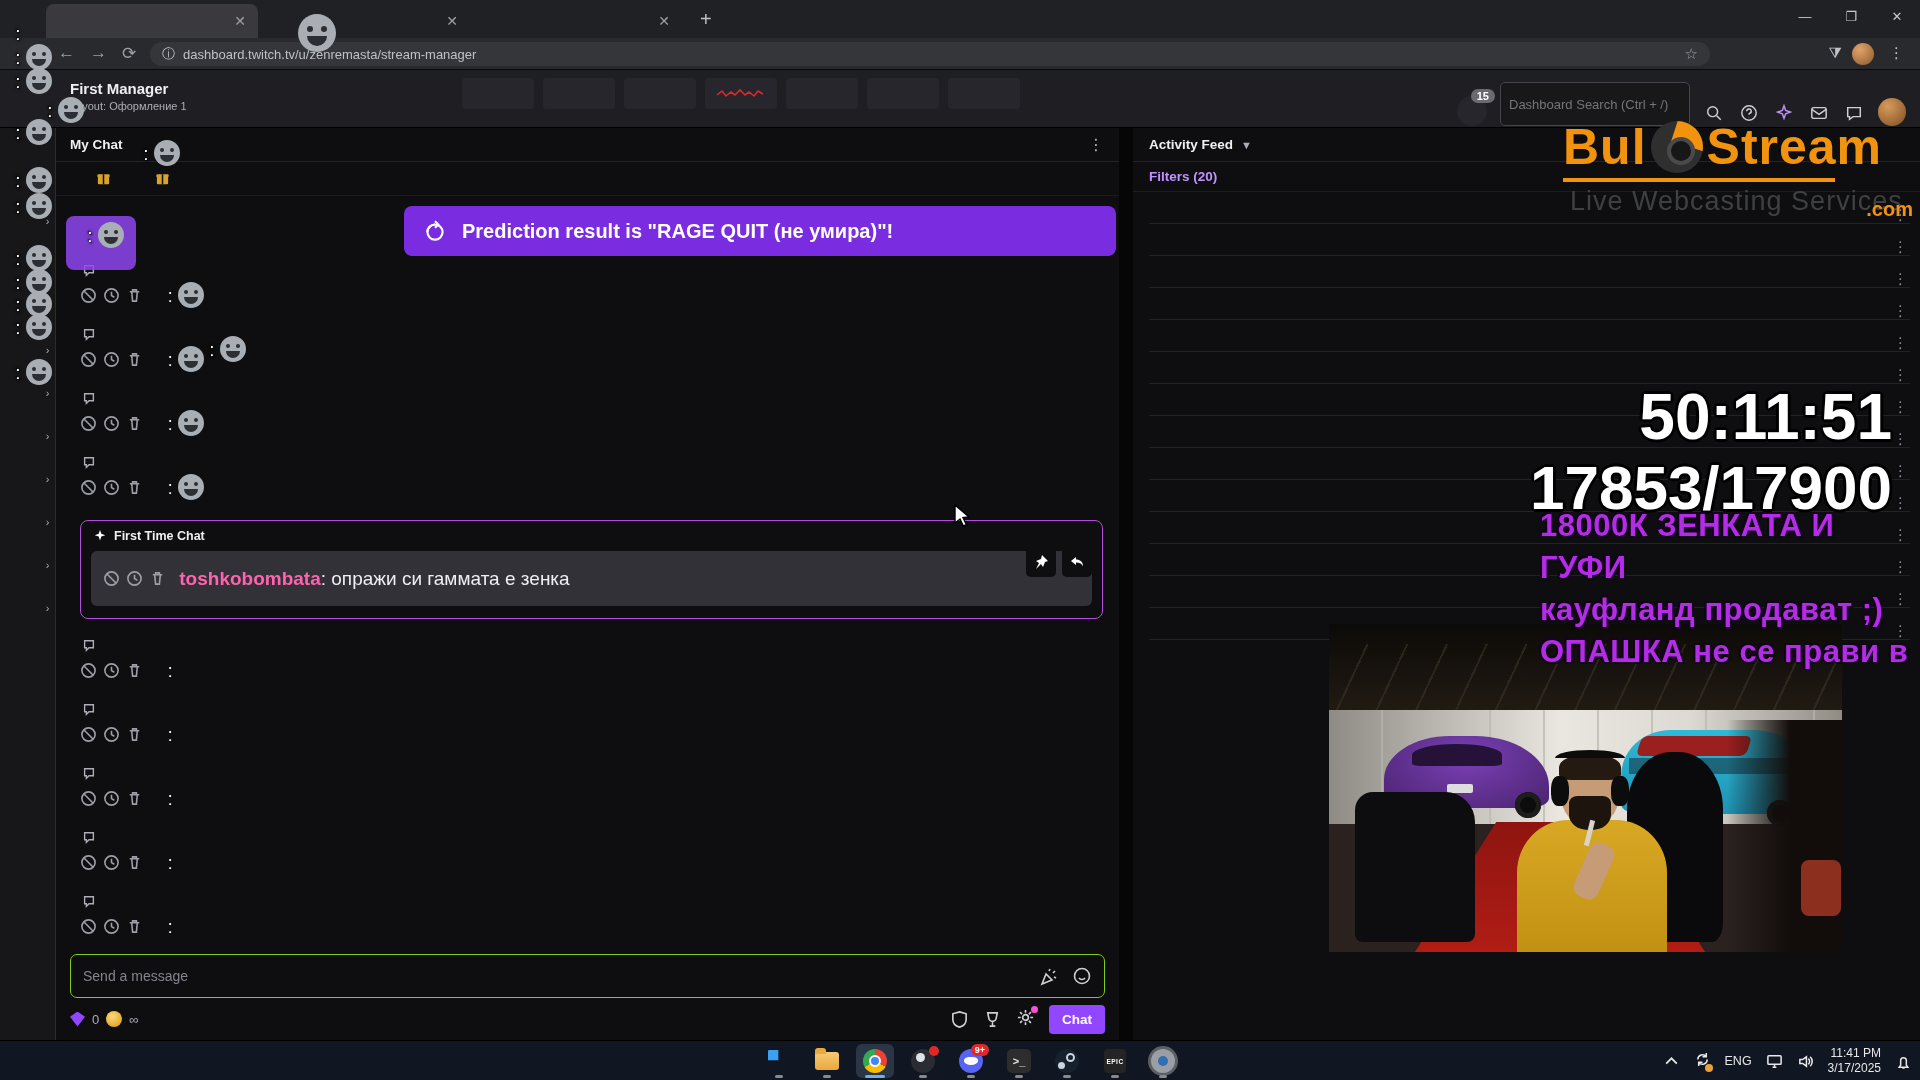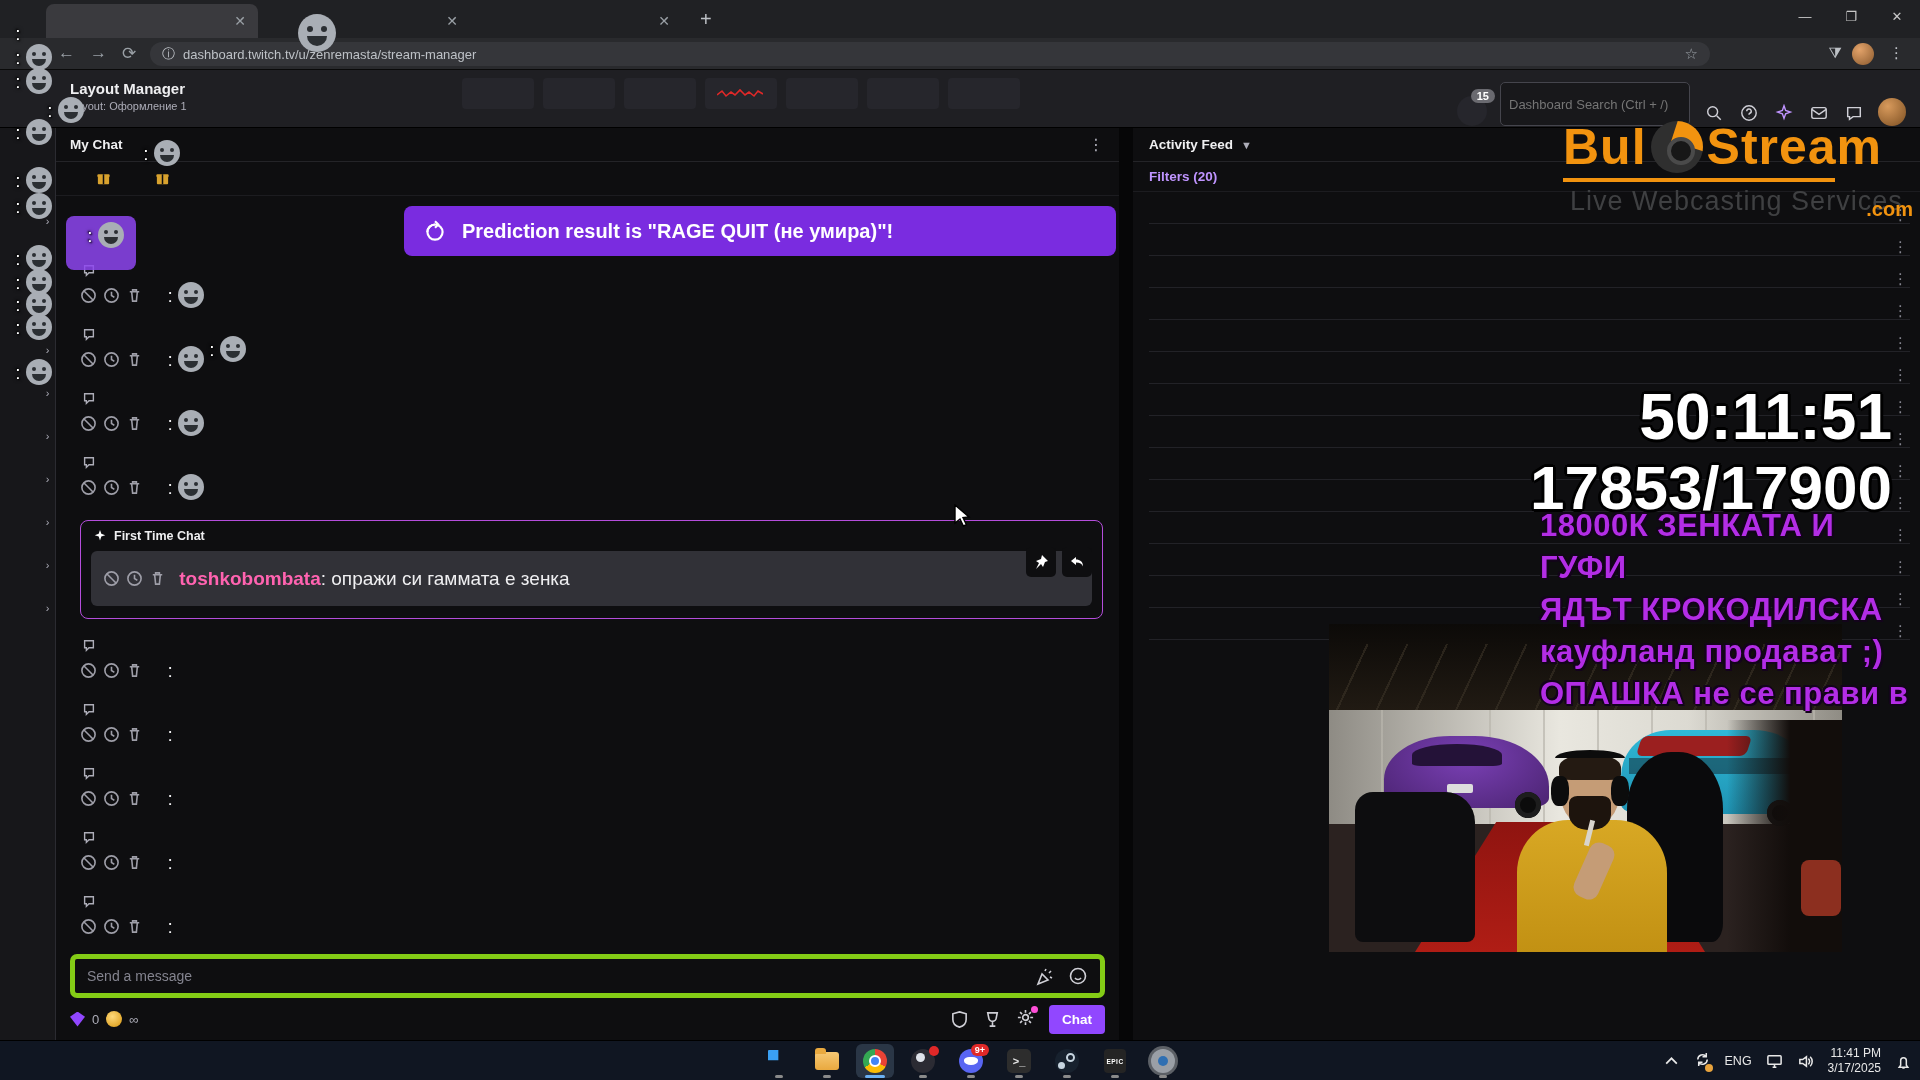--- a/index.html
+++ b/index.html
@@ -69,21 +69,21 @@
   .ftcbox{border:1px solid #b44ddb;border-radius:8px;padding:8px 10px 12px;margin:2px 0 20px;position:relative;}
   .ftclabel{display:flex;align-items:center;gap:7px;font-size:12.5px;font-weight:700;color:#efeff1;margin:0 0 8px 2px;}
   .ftclabel svg{width:14px;height:14px;fill:#fff;}
   .ftcinner{background:#313137;border-radius:6px;padding:14px 12px;}
   .ftcactions{position:absolute;right:10px;top:26px;display:flex;gap:6px;}
   .ftcactions .ab{width:30px;height:30px;background:#0e0e10;border-radius:5px;display:flex;align-items:center;justify-content:center;}
   .ftcactions svg{width:16px;height:16px;fill:#fff;}
   .eface{display:inline-block;width:26px;height:26px;border-radius:50%;background:#a9aeb5;position:relative;vertical-align:-6px;}
   .eface:before{content:"";position:absolute;left:6px;top:8px;width:4px;height:4px;border-radius:50%;background:#2b2f33;box-shadow:10px 0 0 #2b2f33;}
   .eface:after{content:"";position:absolute;left:6px;top:15px;width:14px;height:7px;border-radius:0 0 12px 12px;background:#2b2f33;}
-  .chatinput{position:absolute;left:14px;right:14px;bottom:42px;height:44px;background:#0e0e10;border:5px solid #84cc16;border-radius:7px;display:flex;align-items:center;padding:0 12px;}
+  .chatinput{position:absolute;left:14px;right:14px;bottom:42px;height:44px;background:#0e0e10;border:1px solid #84cc16;border-radius:7px;display:flex;align-items:center;padding:0 12px;}
   .chatinput .ph{color:#84848f;font-size:14px;flex:1;}
   .chatinput svg{width:20px;height:20px;stroke:#cfcfd6;fill:none;stroke-width:1.6;margin-left:12px;}
   .chatactions{position:absolute;left:14px;right:14px;bottom:6px;height:30px;display:flex;align-items:center;}
   .chatactions .left{display:flex;align-items:center;gap:7px;color:#adadb8;font-size:13px;}
   .bitsgem{width:15px;height:15px;background:#9147ff;clip-path:polygon(50% 0,100% 35%,50% 100%,0 35%);}
   .coin{width:16px;height:16px;border-radius:50%;background:radial-gradient(circle at 40% 35%,#ffd97a,#d8960f);}
   .chatactions .right{margin-left:auto;display:flex;align-items:center;gap:14px;}
   .chatactions .right svg{width:19px;height:19px;stroke:#cfcfd6;fill:none;stroke-width:1.7;}
   .gearwrap{position:relative;}
   .gearwrap .pinkdot{position:absolute;right:-3px;top:-2px;width:7px;height:7px;border-radius:50%;background:#ff4fd8;}
@@ -236,21 +236,21 @@
       <span>dashboard.twitch.tv/u/zenremasta/stream-manager</span>
       <span class="star">☆</span>
     </div>
     <span class="tb-ic" style="right:78px">⧩</span>
     <div class="avatar-sm"></div>
     <span class="tb-ic" style="right:16px">⋮</span>
   </div>
 
   <div class="dashhead">
     <div class="dh-title">
-      <div class="t">Layout Manager</div>
+      <div class="t">First Manager</div>
       <div class="s">Layout: Оформление 1</div>
     </div>
     <div class="stats">
 
     <div class="stat">
           <div class="v"></div>
           <div class="l"></div>
         </div>
         <div class="stat">
           <div class="v"></div>
@@ -849,21 +849,20 @@
       <span class="bs-word">Stream</span>
     </div>
     <div class="bs-line"></div>
     <span class="bs-com">.com</span>
     <div class="bs-tag">Live Webcasting Services</div>
   </div>
   <div class="bigtext" id="timer">50:11:51</div>
   <div class="bigtext" id="counter">17853/17900</div>
   <div class="promo">
     <div>18000К ЗЕНКАТА И ГУФИ</div>
-    <div>ЯДЪТ КРОКОДИЛСКА</div>
     <div>кауфланд продават ;)</div>
     <div>ОПАШКА  не се прави в</div>
   </div>
 
   <div class="ochat" id="overlay-chat">
 
   <div class="oline o-emote0" style="left: 4px; top: 14px;">
         <span class="badges"></span>
         <span class="uname"></span><span>: </span><span></span>
         <span class="eface"></span>

